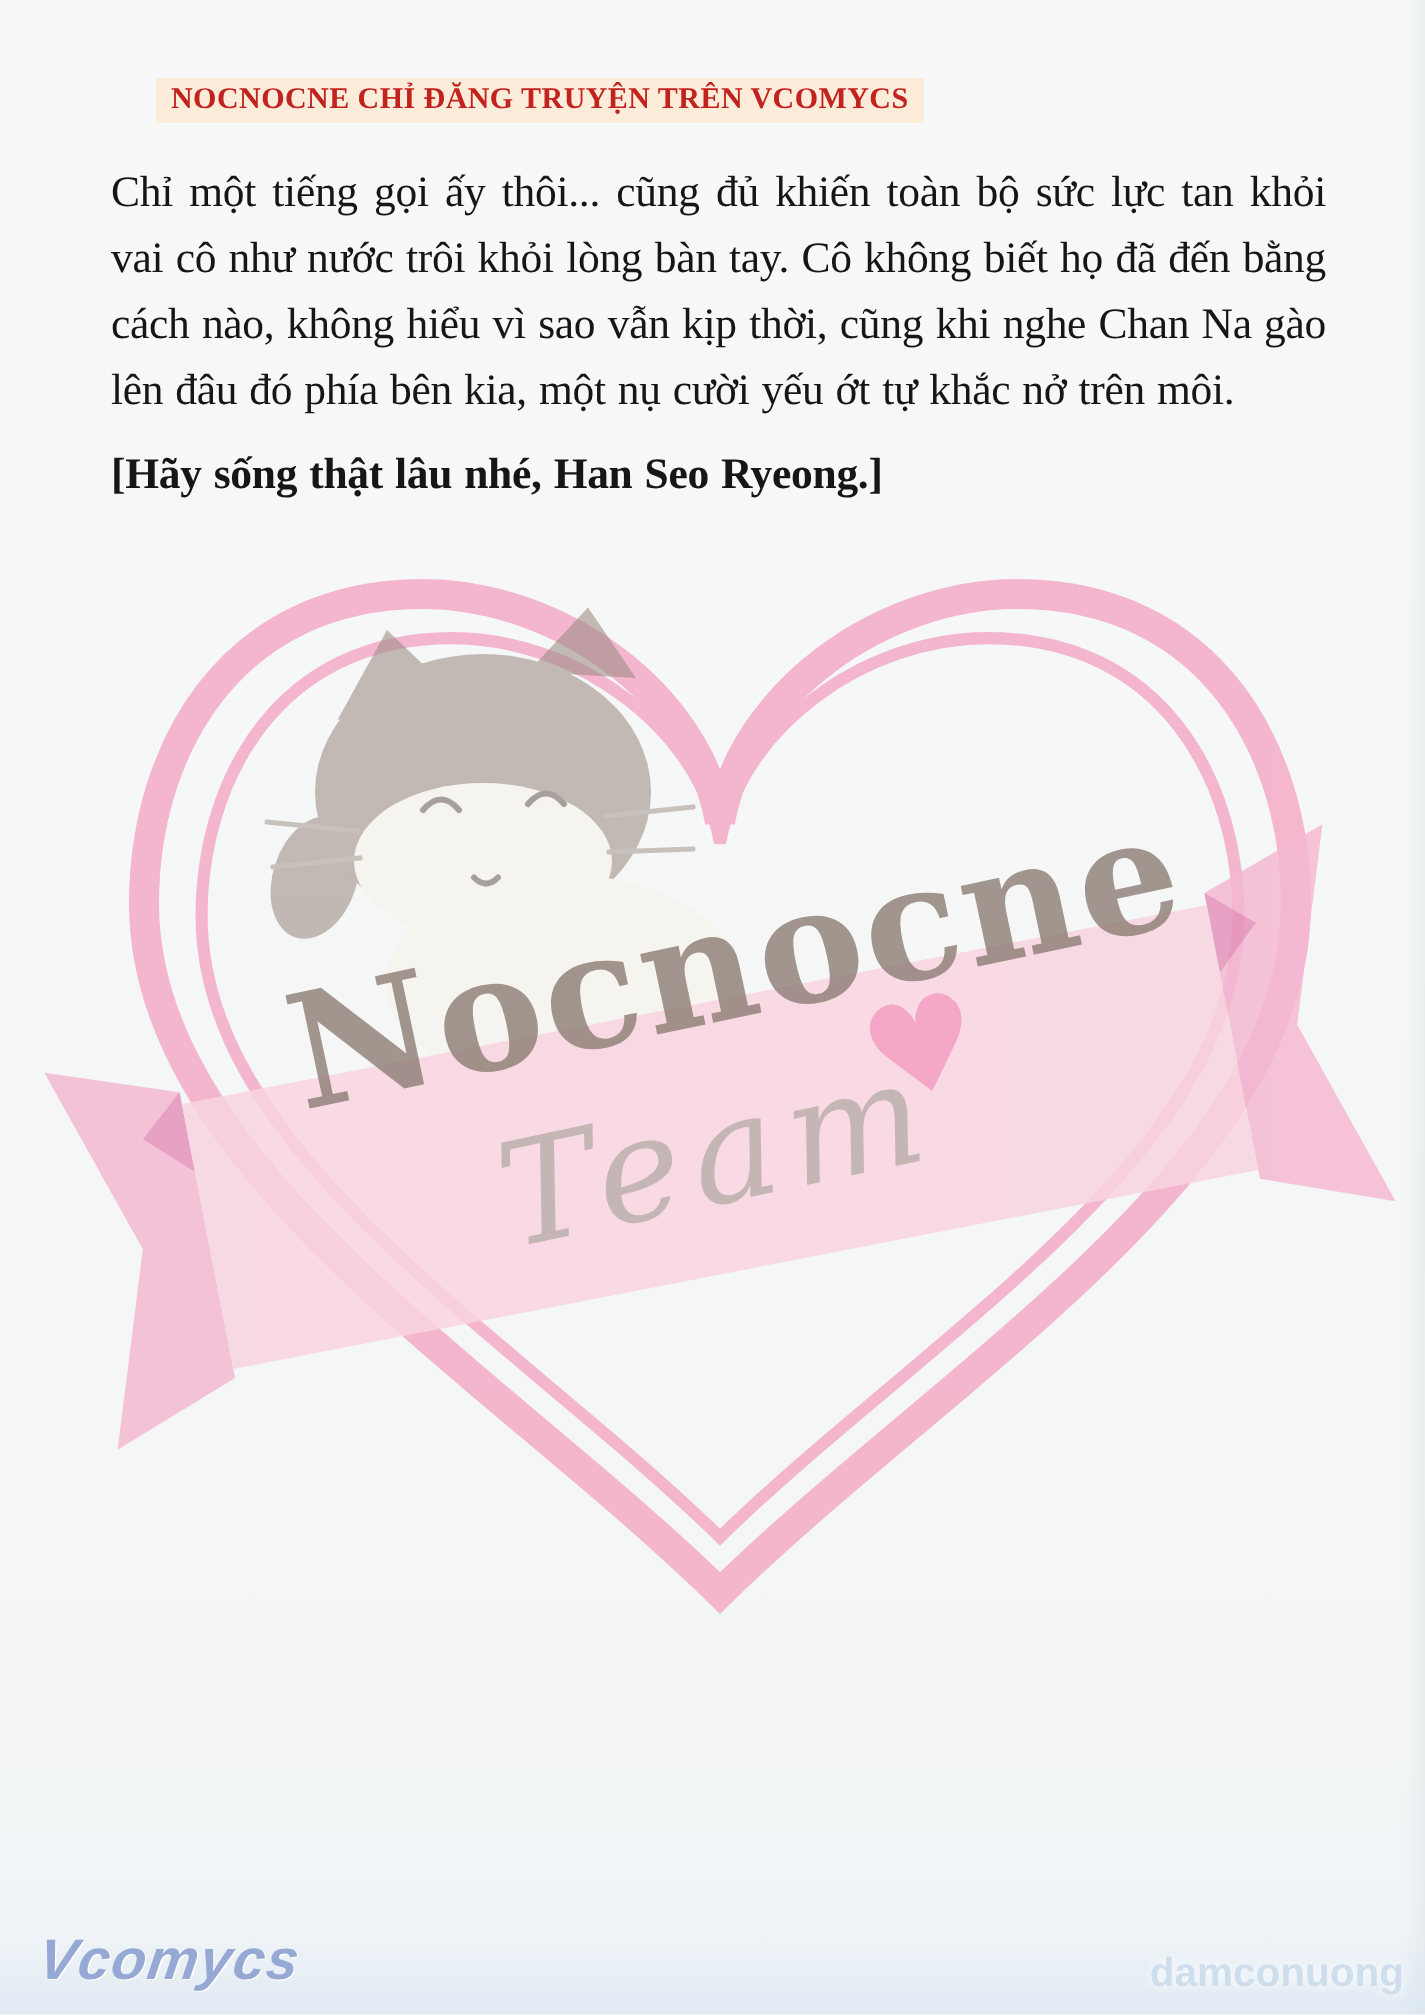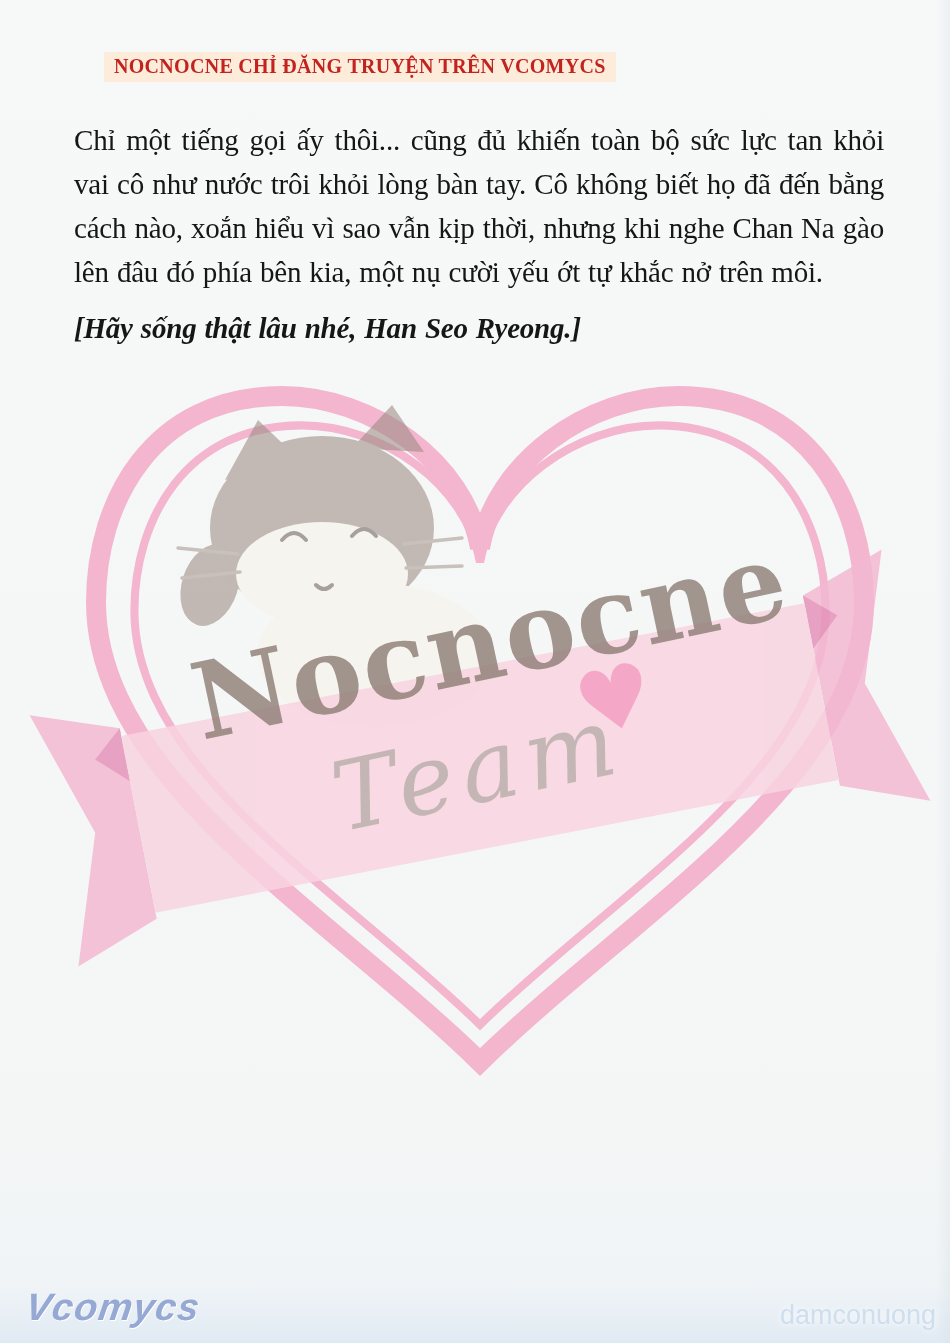--- a/index.html
+++ b/index.html
@@ -34,45 +34,45 @@
   }
   .wm-heart{
     position:absolute;left:576px;top:656px;font-size:86px;line-height:1;
     transform:rotate(-14deg);color:var(--wm-heart);opacity:.85;
     font-family:"DejaVu Sans",sans-serif;
   }
 
   
   .content{position:absolute;left:74px;right:66px;top:52px;z-index:3;}
   .header-badge{
-    display:inline-block;margin:0 0 36px 30px;padding:3px 10px 5px;
+    display:inline-block;margin:0 0 24px 30px;padding:3px 10px 5px;
     background:var(--header-bg);color:var(--header-text);
     font-weight:700;font-size:20px;letter-spacing:.3px;line-height:1.1;
   }
   .para{
     margin:0 0 12px 0;text-align:justify;
     font-size:29px;line-height:44px;color:var(--body-text);
     letter-spacing:-0.2px;word-spacing:1px;
   }
-  .para.bold-italic{font-weight:bold;font-style:italic;}
+  .para.bold-italic{font-weight:bold;}
 
   
   .edge-shade{position:absolute;right:0;top:0;bottom:0;width:14px;z-index:2;
     background:linear-gradient(to right,rgba(190,200,205,0),rgba(190,200,205,.18));}
   .bottom-tint{position:absolute;left:0;right:0;bottom:0;height:56px;z-index:2;
     background:linear-gradient(to bottom,rgba(216,229,240,0),rgba(213,227,240,.55));}
   .site-logo{
     position:absolute;left:26px;top:1286px;z-index:4;
     font-family:"Liberation Sans",sans-serif;font-weight:bold;font-style:italic;
     font-size:38px;letter-spacing:1px;color:var(--logo);
     transform:skewX(-8deg);text-shadow:1px 1px 0 #ffffff;
   }
   .uploader{
     position:absolute;right:14px;top:1300px;z-index:4;
-    font-family:"Liberation Sans",sans-serif;font-weight:normal;font-size:27px;
+    font-family:"Liberation Sans",sans-serif;font-weight:bold;font-size:27px;
     color:var(--credit);
     text-shadow:0 0 8px rgba(255,255,255,.95),0 0 2px #eaf2fb;
   }
 </style>
 </head>
 <body>
 
 <div class="page">
 
   <div class="watermark">
@@ -108,21 +108,21 @@
       </g>
     </svg>
     <div class="wm-name">Nocnocne</div>
     <div class="wm-team">Team</div>
     <div class="wm-heart">♥</div>
   </div>
 
   <div class="content">
     <div class="header-badge">NOCNOCNE CHỈ ĐĂNG TRUYỆN TRÊN VCOMYCS</div>
     <div class="paragraphs" id="paragraphs">
-        <p class="para">Chỉ một tiếng gọi ấy thôi... cũng đủ khiến toàn bộ sức lực tan khỏi vai cô như nước trôi khỏi lòng bàn tay. Cô không biết họ đã đến bằng cách nào, xoắn hiểu vì sao vẫn kịp thời, nhưng khi nghe Chan Na gào lên đâu đó phía bên kia, một nụ cười yếu ớt tự khắc nở trên môi.</p>
+        <p class="para">Chỉ một tiếng gọi ấy thôi... cũng đủ khiến toàn bộ sức lực tan khỏi vai cô như nước trôi khỏi lòng bàn tay. Cô không biết họ đã đến bằng cách nào, không hiểu vì sao vẫn kịp thời, cũng khi nghe Chan Na gào lên đâu đó phía bên kia, một nụ cười yếu ớt tự khắc nở trên môi.</p>
         <p class="para bold-italic">[Hãy sống thật lâu nhé, Han Seo Ryeong.]</p>
       </div>
   </div>
 
   <div class="edge-shade"></div>
   <div class="bottom-tint"></div>
   <div class="site-logo">Vcomycs</div>
   <div class="uploader">damconuong</div>
 </div>
 

